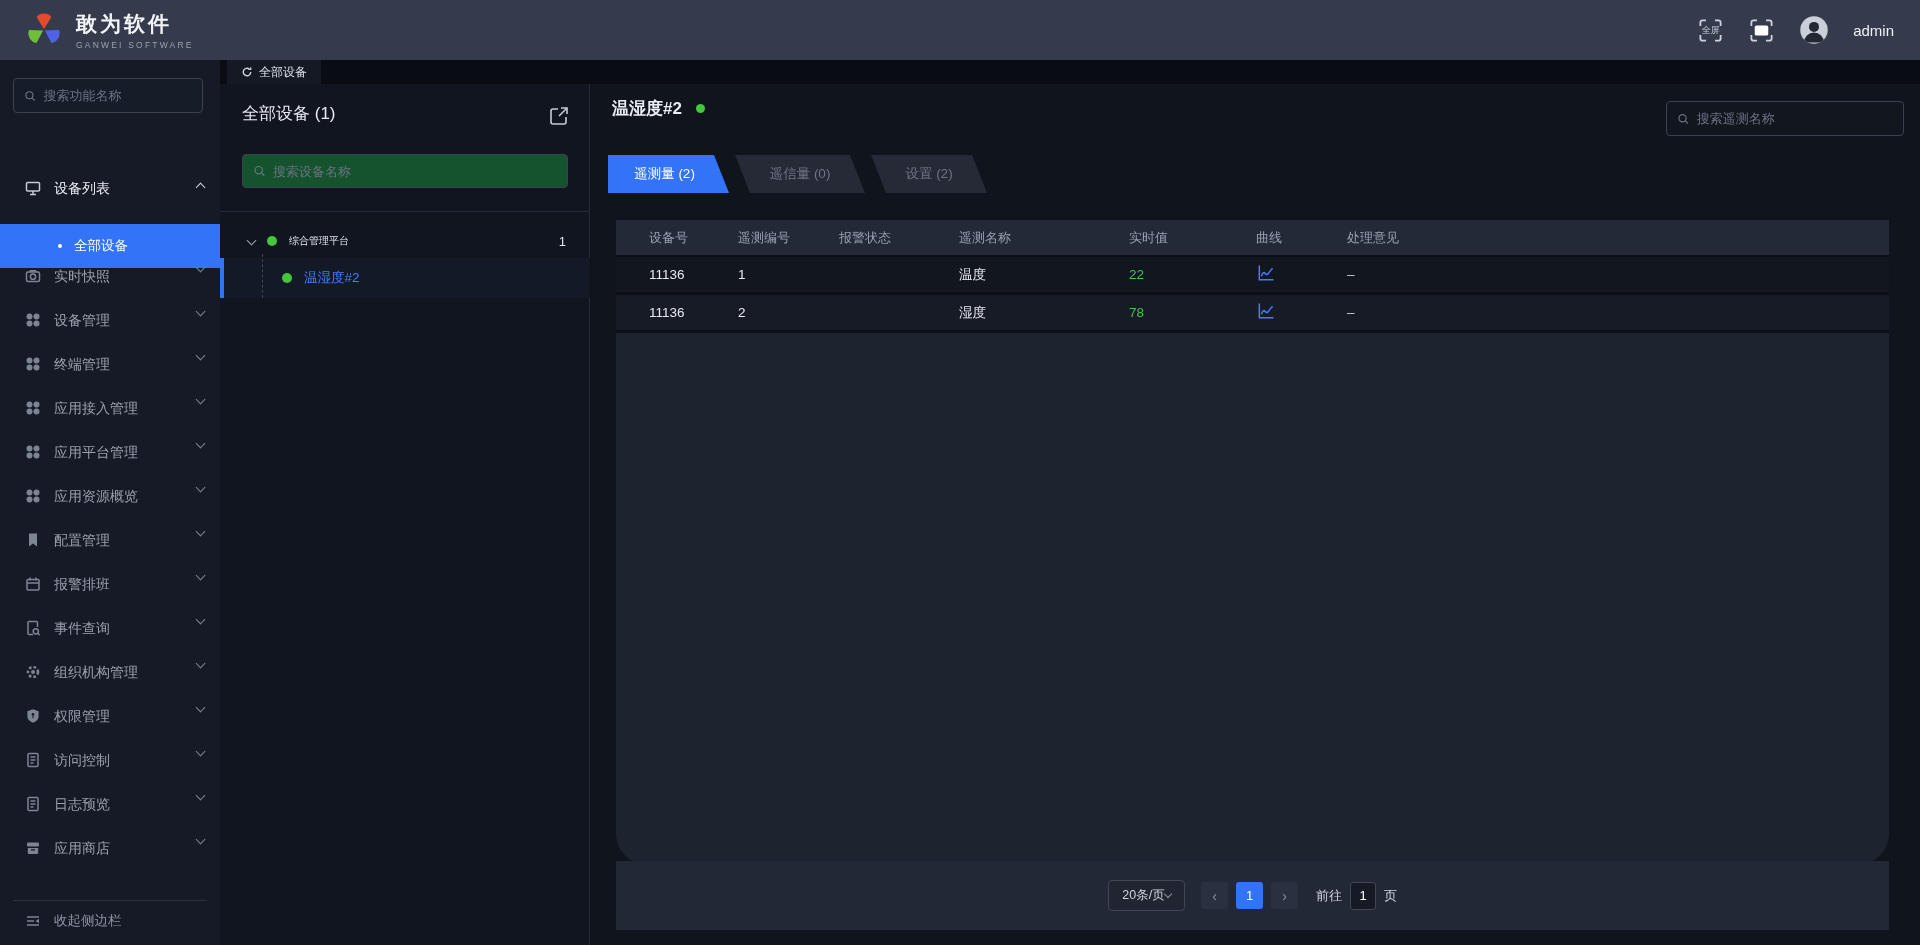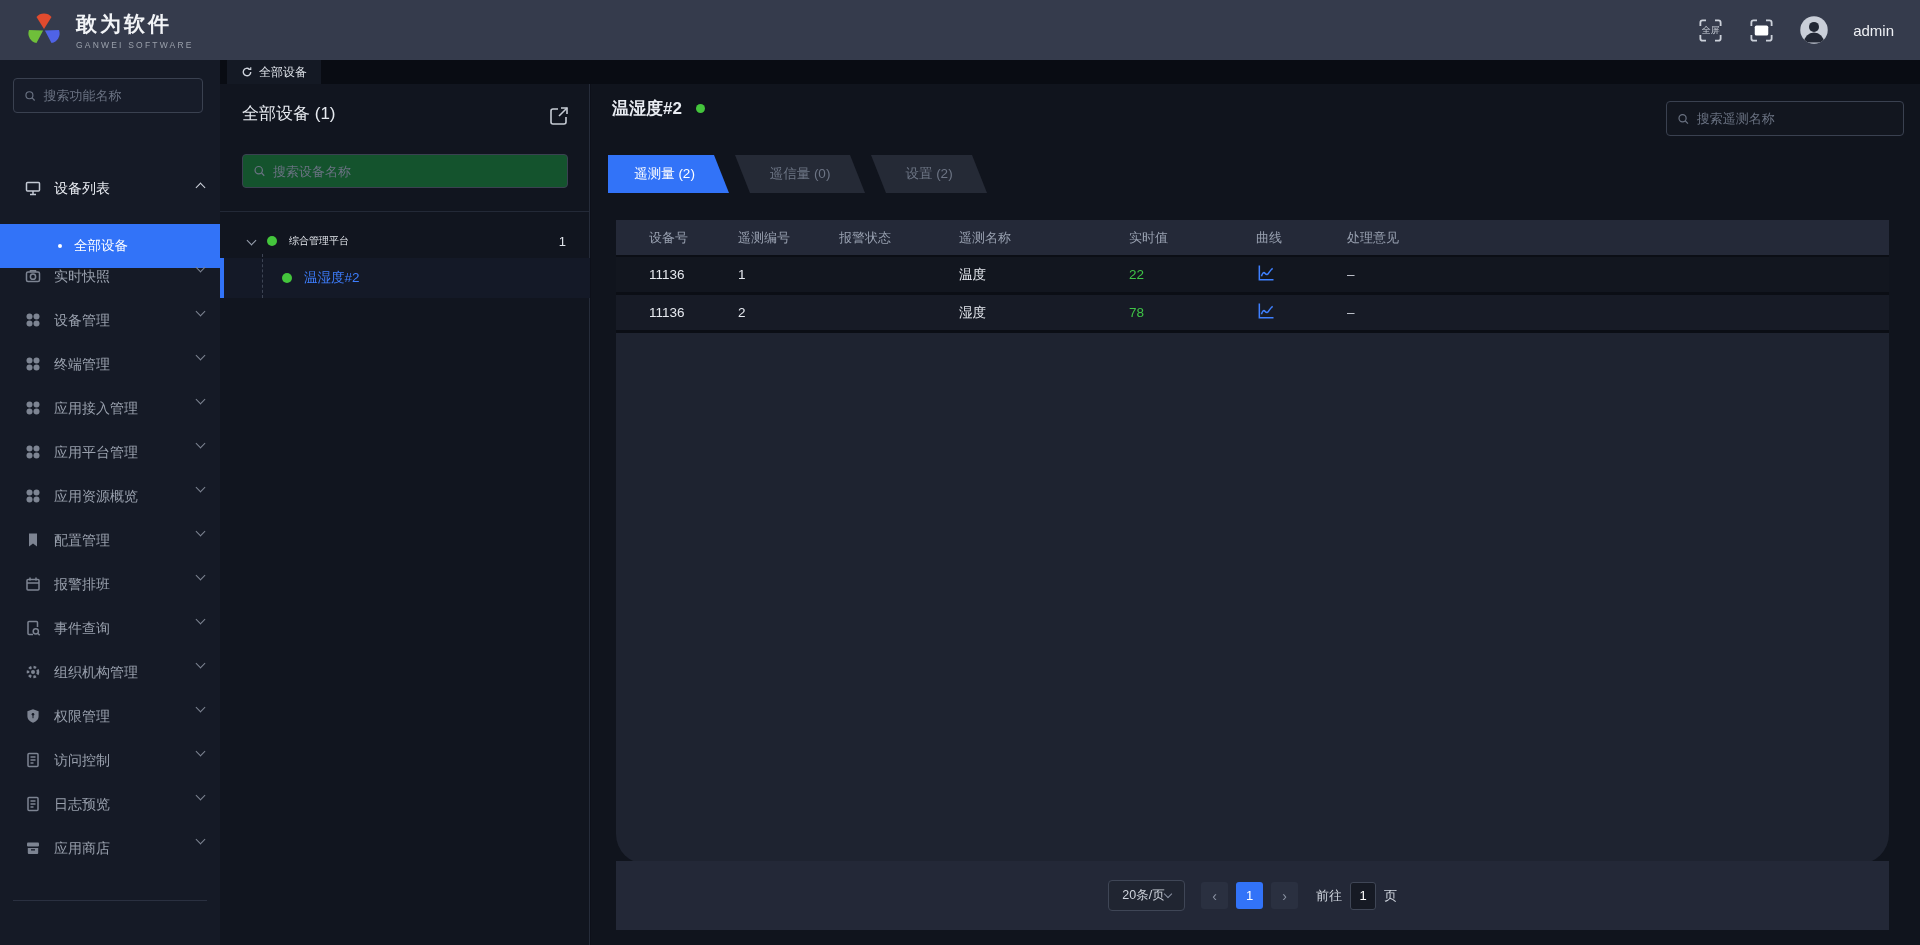--- a/index.html
+++ b/index.html
@@ -330,20 +330,27 @@
           <rect x="2" y="2.5" width="12" height="4" rx="1"></rect>
             <path d="M2.8 8h10.4v5a1 1 0 0 1-1 1H3.8a1 1 0 0 1-1-1z"></path>
           <rect x="6" y="9.2" width="4" height="1.3" fill="#151a26"></rect>
         </svg>
         <span class="lbl">应用商店</span>
         <span class="chev"></span>
       </div>
     </div>
 
     <div class="side-divider"></div>
+    <div class="collapse-row">
+      <svg class="ico" viewBox="0 0 16 16">
+        <path d="M2 4h12M2 8h7M2 12h12" stroke="currentColor" stroke-width="1.5" fill="none"></path>
+        <path d="M14 5.8l-3.4 2.2 3.4 2.2z" fill="currentColor"></path>
+      </svg>
+      <span>收起侧边栏</span>
+    </div>
   </div>
 
   <div class="tabstrip">
     <div class="strip-tab">
       <svg class="ico" viewBox="0 0 16 16" fill="none" stroke="currentColor" stroke-width="1.8">
         <path d="M13 8a5 5 0 1 1-1.8-3.8"></path>
           <path d="M13 1.5v3h-3" stroke-width="1.5"></path>
       </svg>
       <span>全部设备</span>
     </div>

